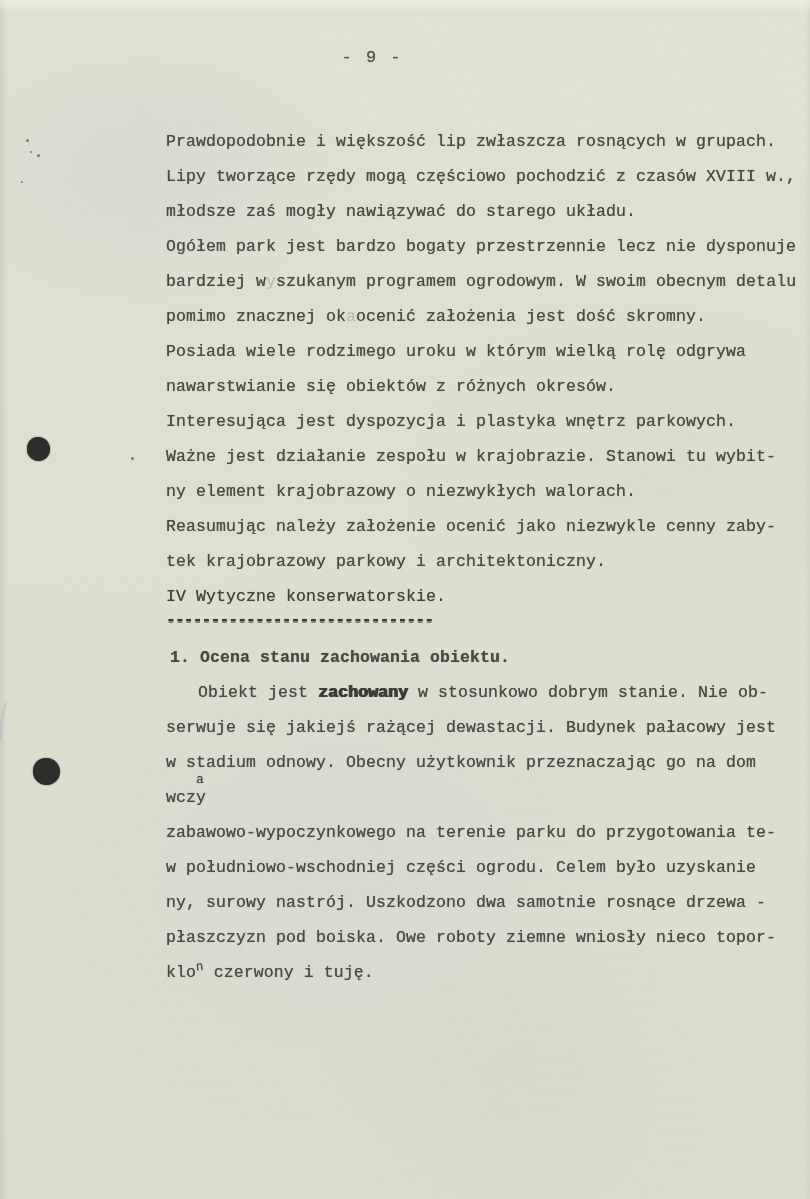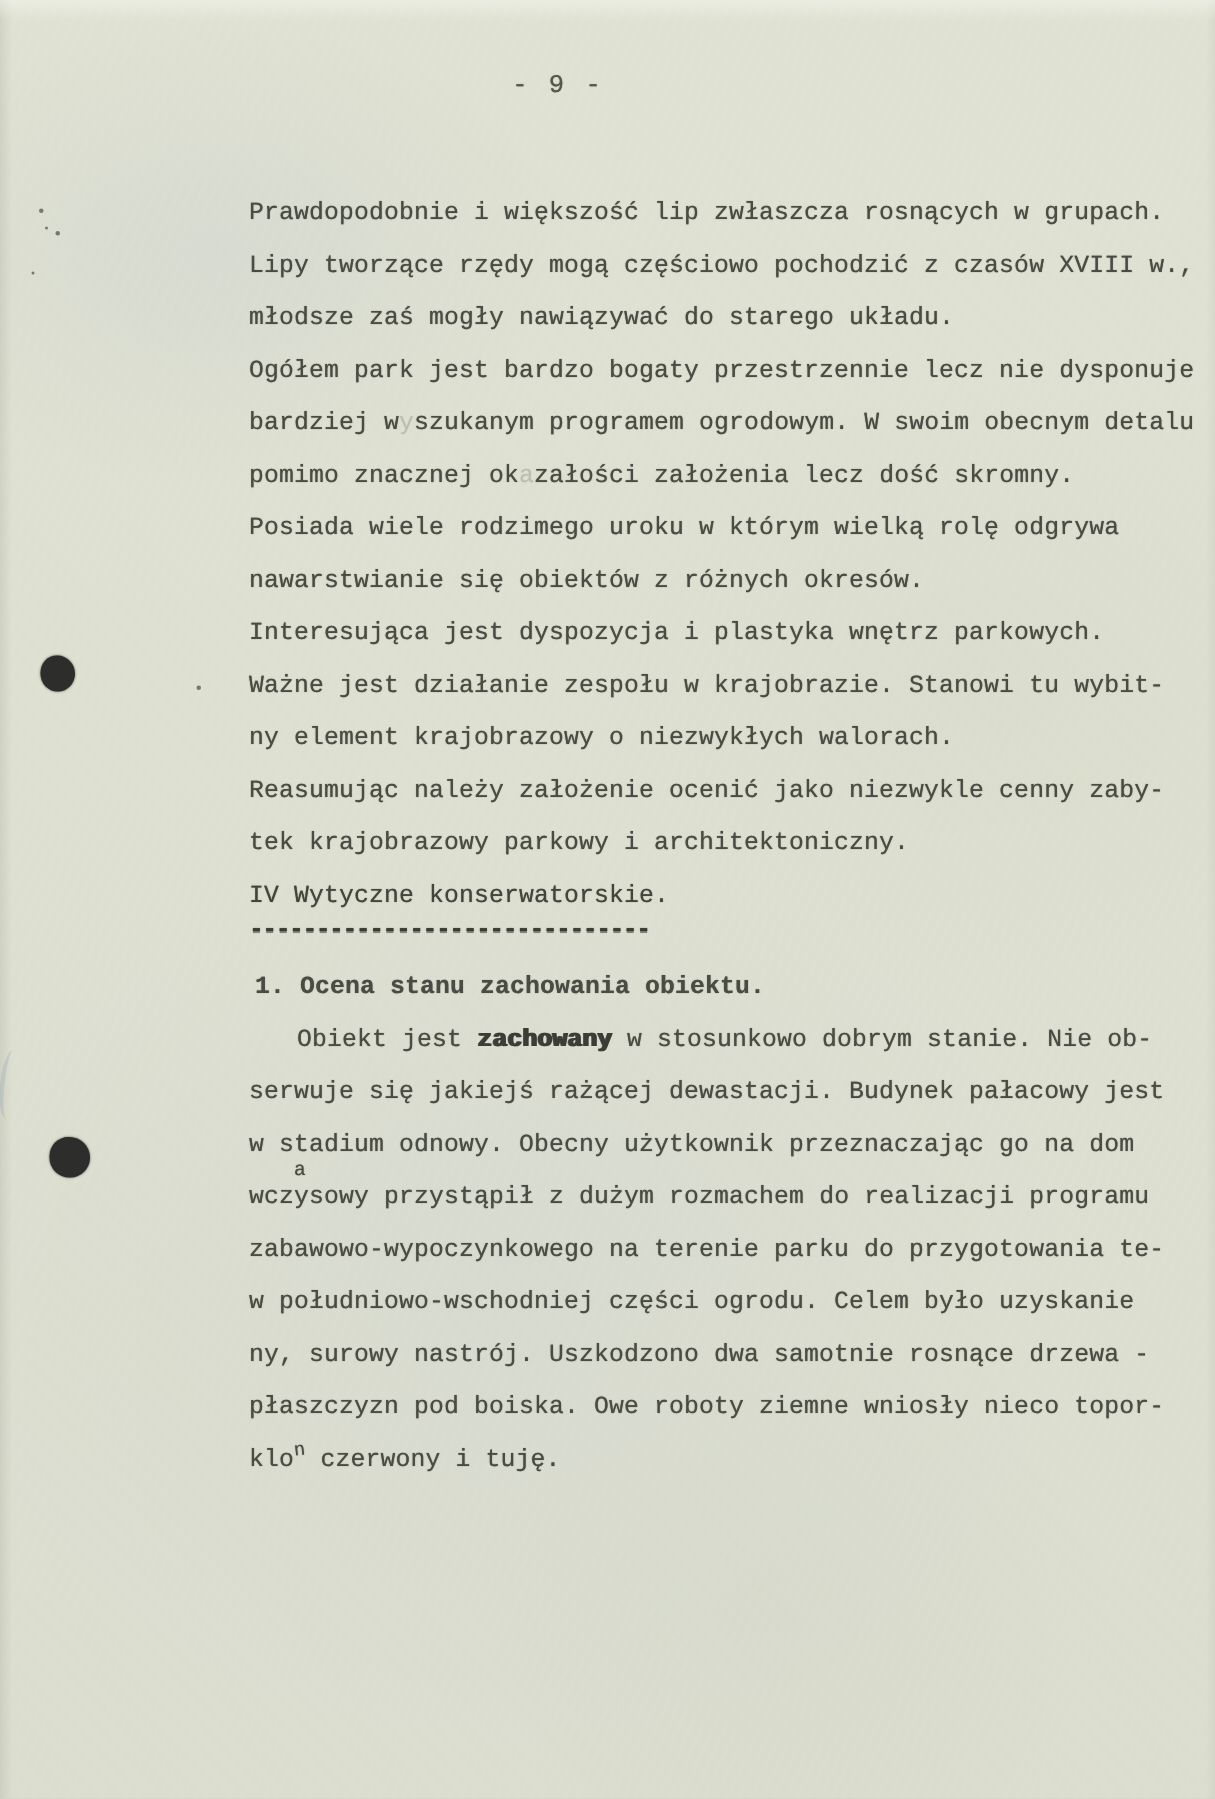--- a/index.html
+++ b/index.html
@@ -97,35 +97,35 @@
 
 <div class="paper">
   <div class="page-number">- 9 -</div>
 
   <div class="text-block" id="text-block">
       <div class="line">Prawdopodobnie i większość lip zwłaszcza rosnących w grupach.</div>
       <div class="line">Lipy tworzące rzędy mogą częściowo pochodzić z czasów XVIII w.,</div>
       <div class="line">młodsze zaś mogły nawiązywać do starego układu.</div>
       <div class="line">Ogółem park jest bardzo bogaty przestrzennie lecz nie dysponuje</div>
       <div class="line"><span>bardziej w</span><span class="faint">y</span><span>szukanym programem ogrodowym. W swoim obecnym detalu</span></div>
-      <div class="line"><span>pomimo znacznej ok</span><span class="faint">a</span><span>załości założenia lecz dość skromny.</span></div>
+      <div class="line"><span>pomimo znacznej ok</span><span class="faint">a</span><span>ocenić założenia jest dość skromny.</span></div>
       <div class="line">Posiada wiele rodzimego uroku w którym wielką rolę odgrywa</div>
       <div class="line">nawarstwianie się obiektów z różnych okresów.</div>
       <div class="line">Interesująca jest dyspozycja i plastyka wnętrz parkowych.</div>
       <div class="line">Ważne jest działanie zespołu w krajobrazie. Stanowi tu wybit-</div>
       <div class="line">ny element krajobrazowy o niezwykłych walorach.</div>
       <div class="line">Reasumując należy założenie ocenić jako niezwykle cenny zaby-</div>
       <div class="line">tek krajobrazowy parkowy i architektoniczny.</div>
       <div class="line heading">IV Wytyczne konserwatorskie.</div>
       <div class="line rule">------------------------------</div>
       <div class="line" style="margin-left: 4px; margin-top: 6px; font-weight: bold;">1. Ocena stanu zachowania obiektu.</div>
       <div class="line" style="margin-left: 32px;"><span>Obiekt jest </span><span class="overstrike">zachowany</span><span> w stosunkowo dobrym stanie. Nie ob-</span></div>
       <div class="line">serwuje się jakiejś rażącej dewastacji. Budynek pałacowy jest</div>
       <div class="line">w stadium odnowy. Obecny użytkownik przeznaczając go na dom</div>
-      <div class="line"><span>wcz</span><span class="has-sup">y<i class="sup-correction">a</i></span><span>sowy przystąpił z dużym rozmachem do realizacji programu</span></div>
+      <div class="line"><span>wcz</span><span class="has-sup">y<i class="sup-correction">a</i></span></div>
       <div class="line">zabawowo-wypoczynkowego na terenie parku do przygotowania te-</div>
       <div class="line">w południowo-wschodniej części ogrodu. Celem było uzyskanie</div>
       <div class="line">ny, surowy nastrój. Uszkodzono dwa samotnie rosnące drzewa -</div>
       <div class="line">płaszczyzn pod boiska. Owe roboty ziemne wniosły nieco topor-</div>
       <div class="line"><span>klo</span><span class="hand-sup">n</span><span> czerwony i tuję.</span></div>
     </div>
 
   <div id="artifacts">
     <div class="pencil-mark"></div>
   <div class="ink-dot" style="left: 27px; top: 437px; width: 23px; height: 24px;"></div>

